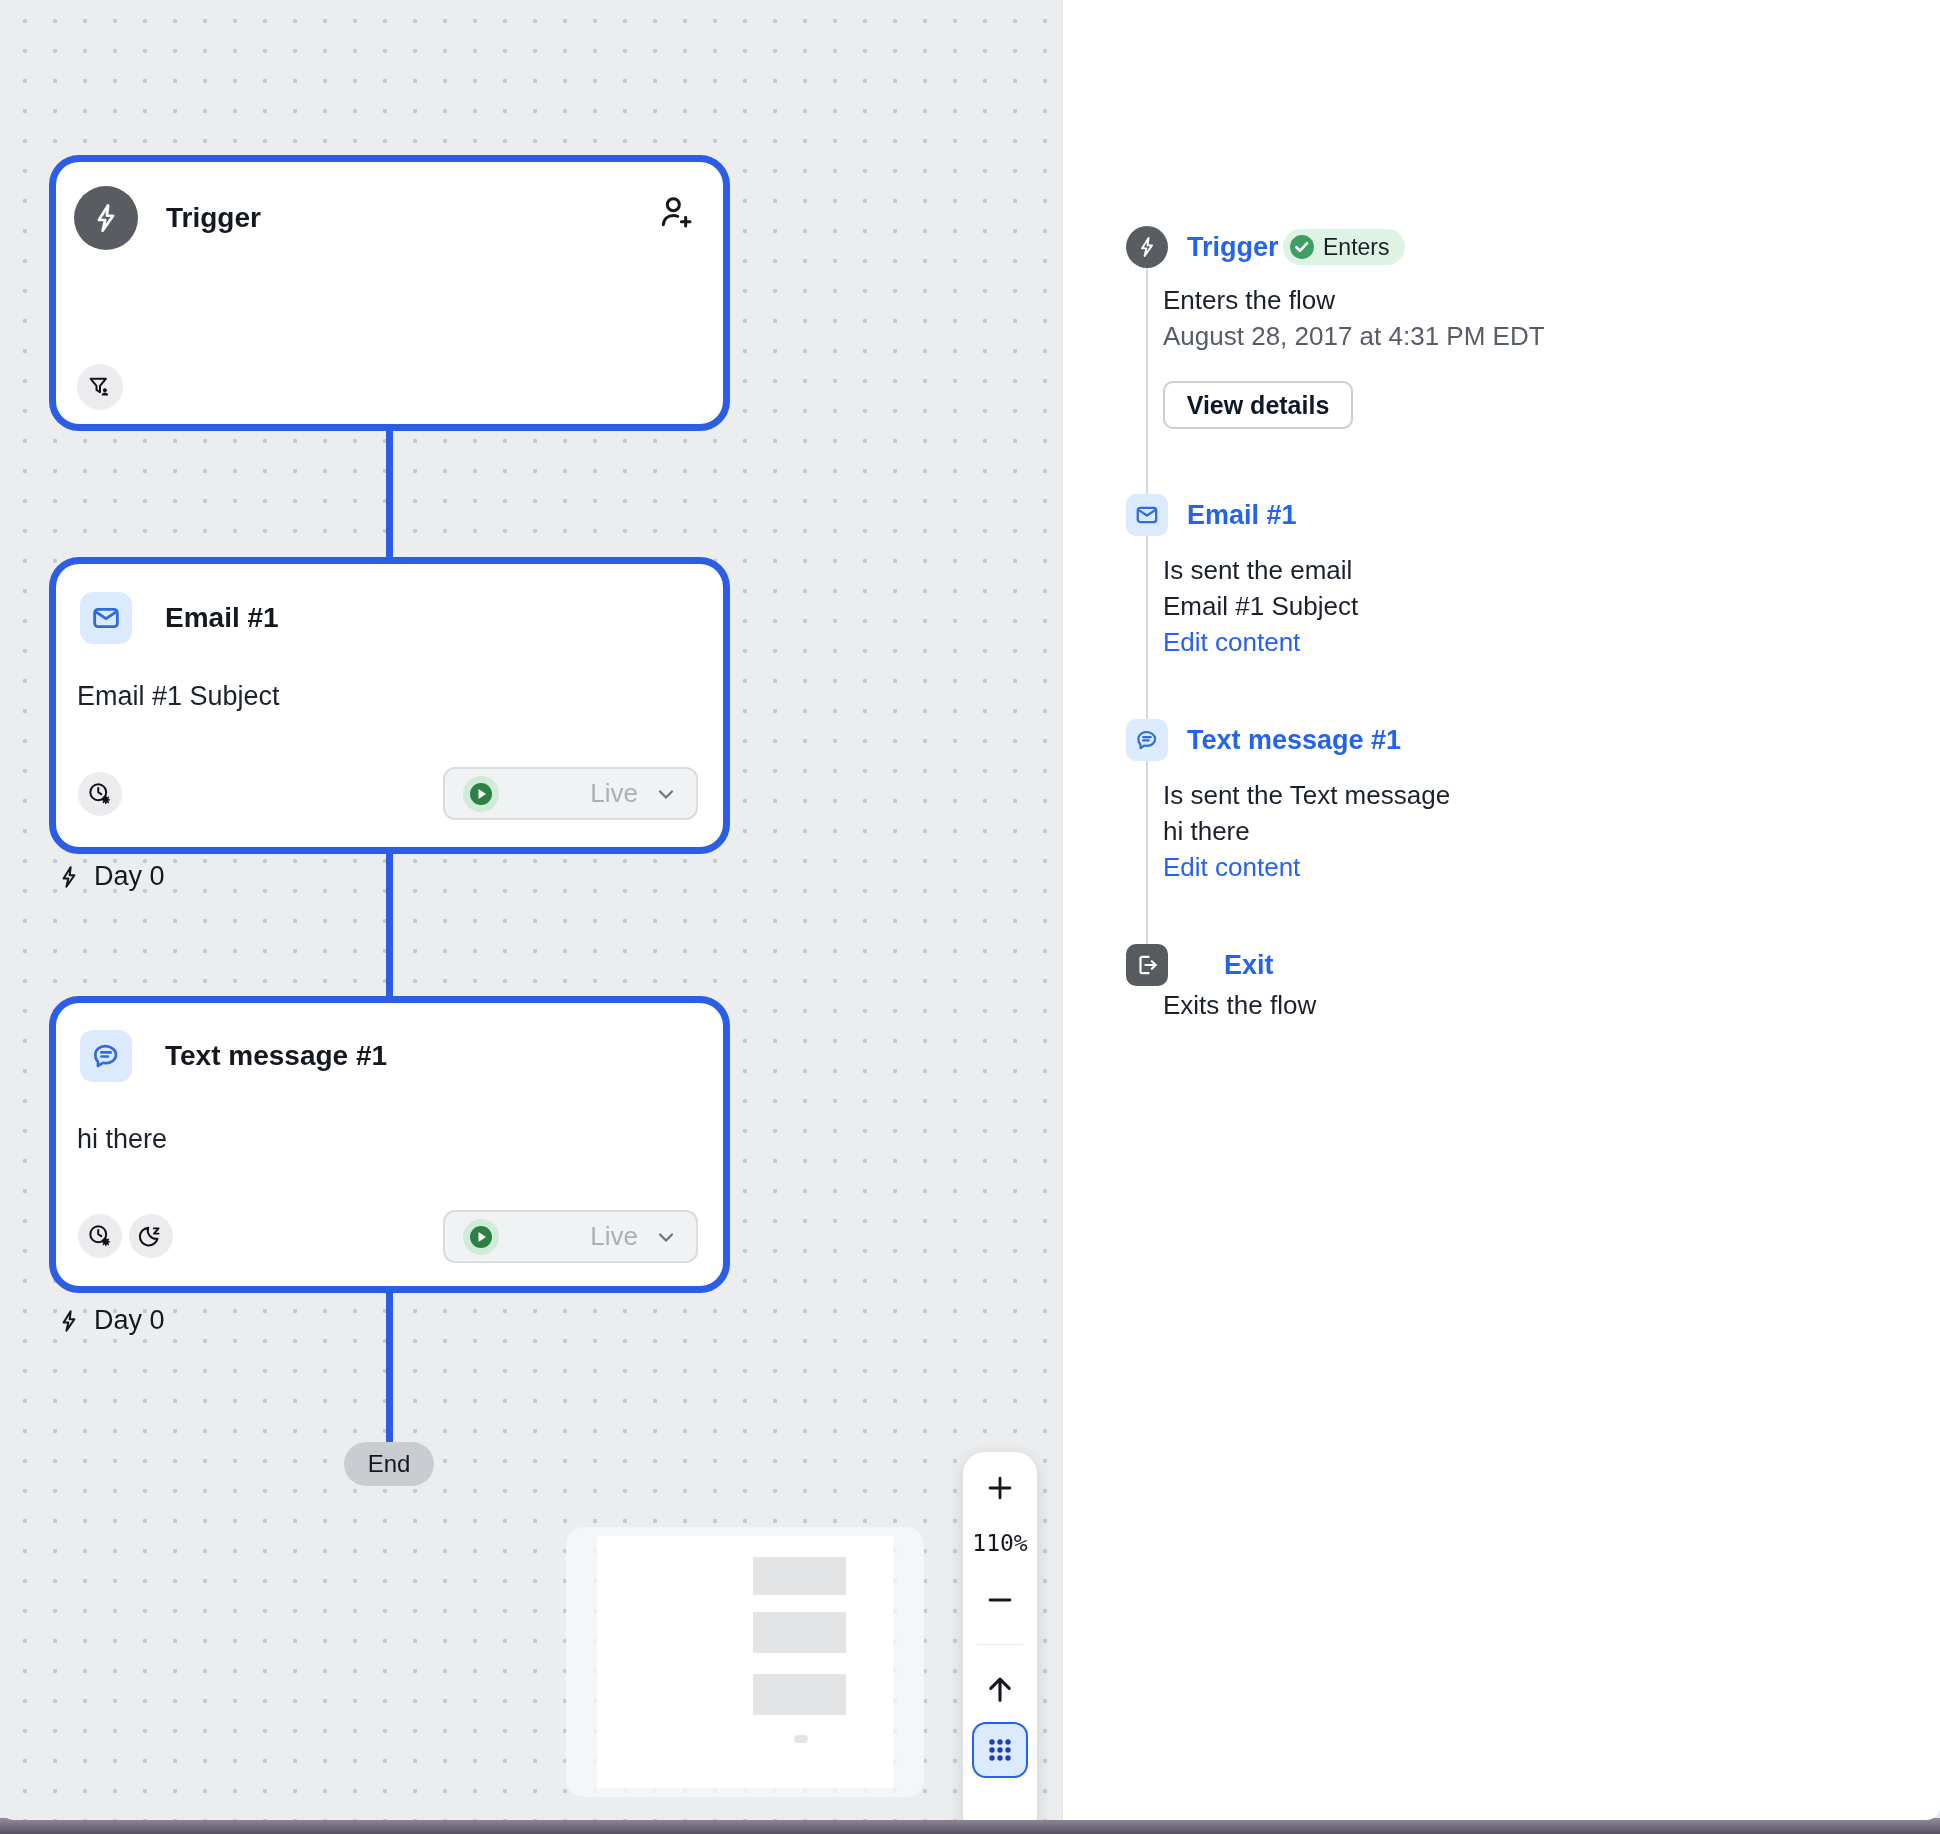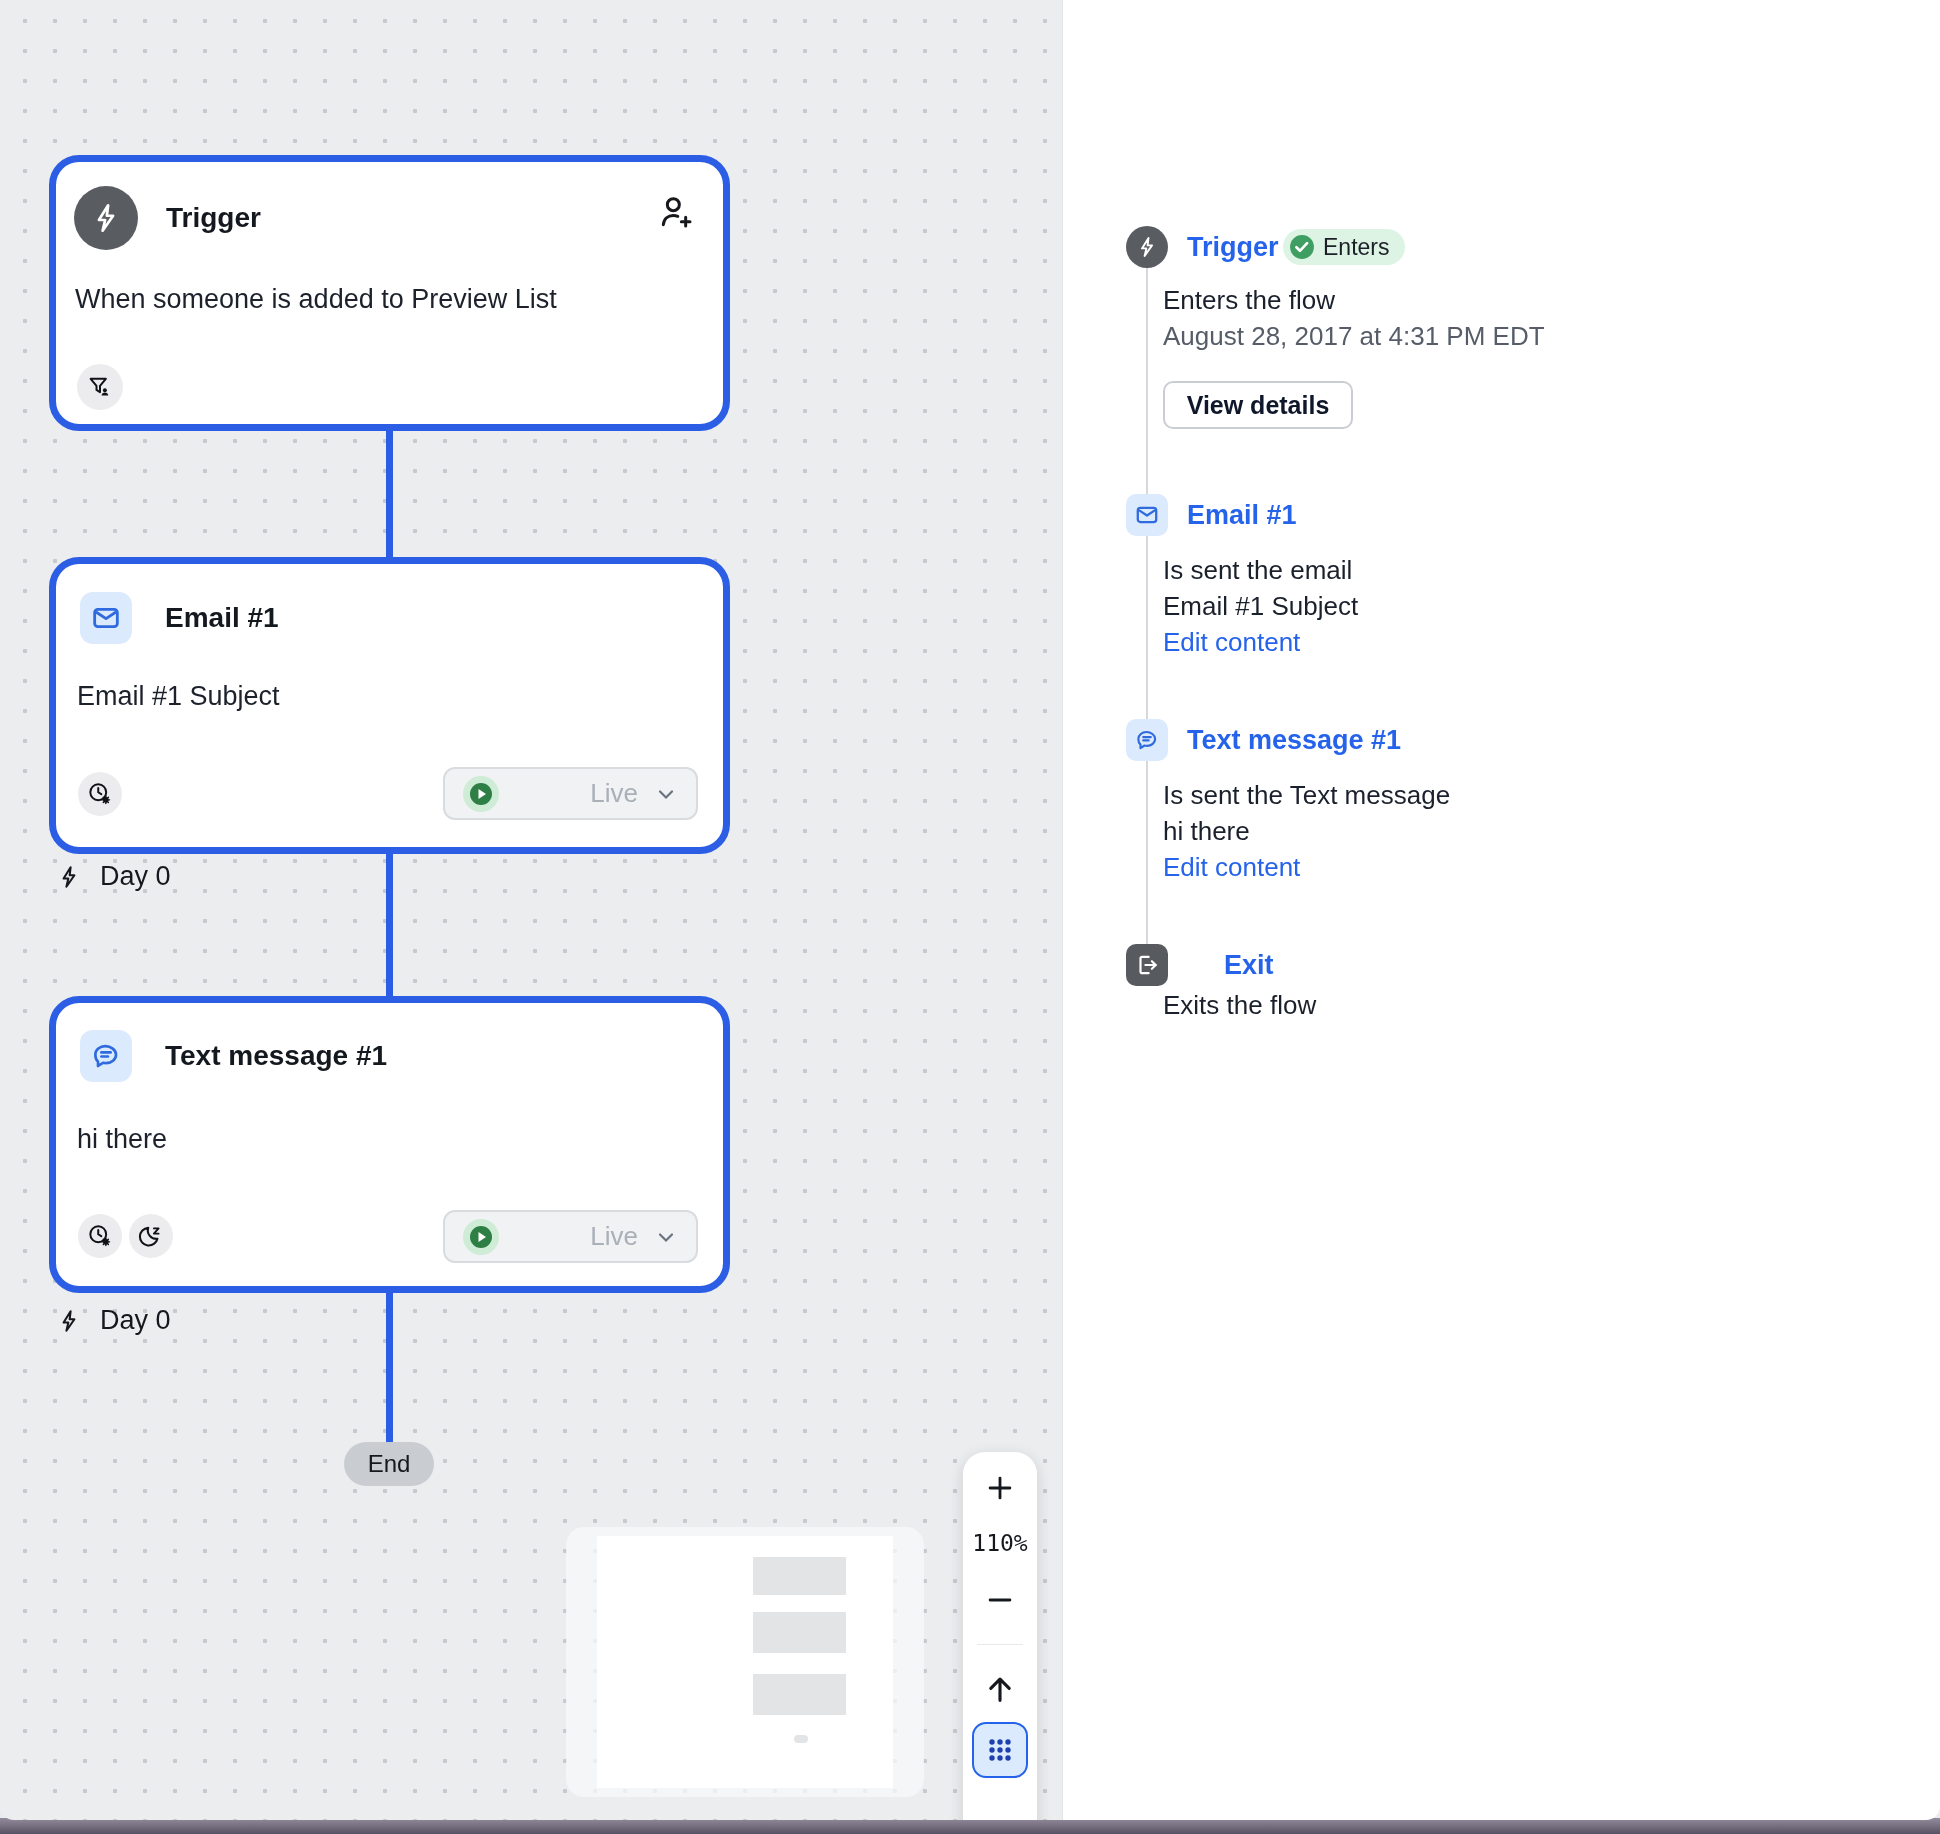--- a/index.html
+++ b/index.html
@@ -29,21 +29,21 @@
   .sq-icon-blue { width:52px; height:52px; border-radius:13px; background:#dbeafd;
     display:flex; align-items:center; justify-content:center; }
   .chip { border-radius:50%; background:#ececee; display:flex; align-items:center; justify-content:center; }
 
   .live-btn { width:255px; height:53px; background:#f1f2f4; border:2px solid #d9dcde;
     border-radius:12px; display:flex; align-items:center; padding:0 18px; gap:16px; }
   .live-play-outer { width:36px; height:36px; border-radius:50%; background:#cfecd7;
     display:flex; align-items:center; justify-content:center; }
   .live-label { font-size:26px; color:#a9b0b8; flex:1;text-align:right; }
 
-  .day-label { display:flex; align-items:center; gap:18px; z-index:2; }
+  .day-label { display:flex; align-items:center; gap:12px; z-index:2; }
   .day-label span { font-size:27px; color:#15181d; }
 
   .end-pill { left:344px; top:1442px; width:90px; height:44px; border-radius:22px;
     background:#c9cdd1; color:#15181d; font-size:24px; display:flex;
     align-items:center; justify-content:center; z-index:2; }
 
   
   .minimap { left:566px; top:1527px; width:358px; height:270px; border-radius:18px;
     background:rgba(247,248,249,0.75); z-index:3; }
   .minimap-viewport { left:31px; top:9px; width:296px; height:252px; background:#fff; }
@@ -106,21 +106,20 @@
           </svg>
       </div>
       <div class="abs node-title" style="left:110px;top:24px;height:64px;line-height:64px;">Trigger</div>
       <div class="abs" style="right:28px;top:30px;">
         <svg width="40" height="40" viewBox="0 0 24 24" fill="none" stroke="#16181c" stroke-width="1.8" stroke-linecap="round">
             <circle cx="11" cy="7.6" r="3.6"></circle>
             <path d="M5 19.6c.3-3.5 2.8-5.5 6-5.5 1 0 1.9.2 2.7.5"></path>
             <path d="M18.4 15.2v5.2M15.8 17.8H21"></path>
           </svg>
       </div>
-      <div class="abs node-body" style="left:19px;top:122px;">When someone is added to Preview List</div>
       <div class="abs chip" style="left:21px;top:202px;width:46px;height:46px;">
         <svg width="28" height="28" viewBox="0 0 24 24" fill="none" stroke="#101216" stroke-width="1.7" stroke-linejoin="round">
             <path d="M4 5h13l-5 6v5.5l-3-2V11L4 5z"></path>
             <circle cx="16.2" cy="14.8" r="1.7" fill="#101216" stroke="none"></circle>
             <path d="M13.3 19.3c.2-1.6 1.4-2.5 2.9-2.5s2.7.9 2.9 2.5z" fill="#101216" stroke="none"></path>
           </svg>
       </div>
     </div>
 
     <div class="abs node" style="top:557px;height:297px;">

